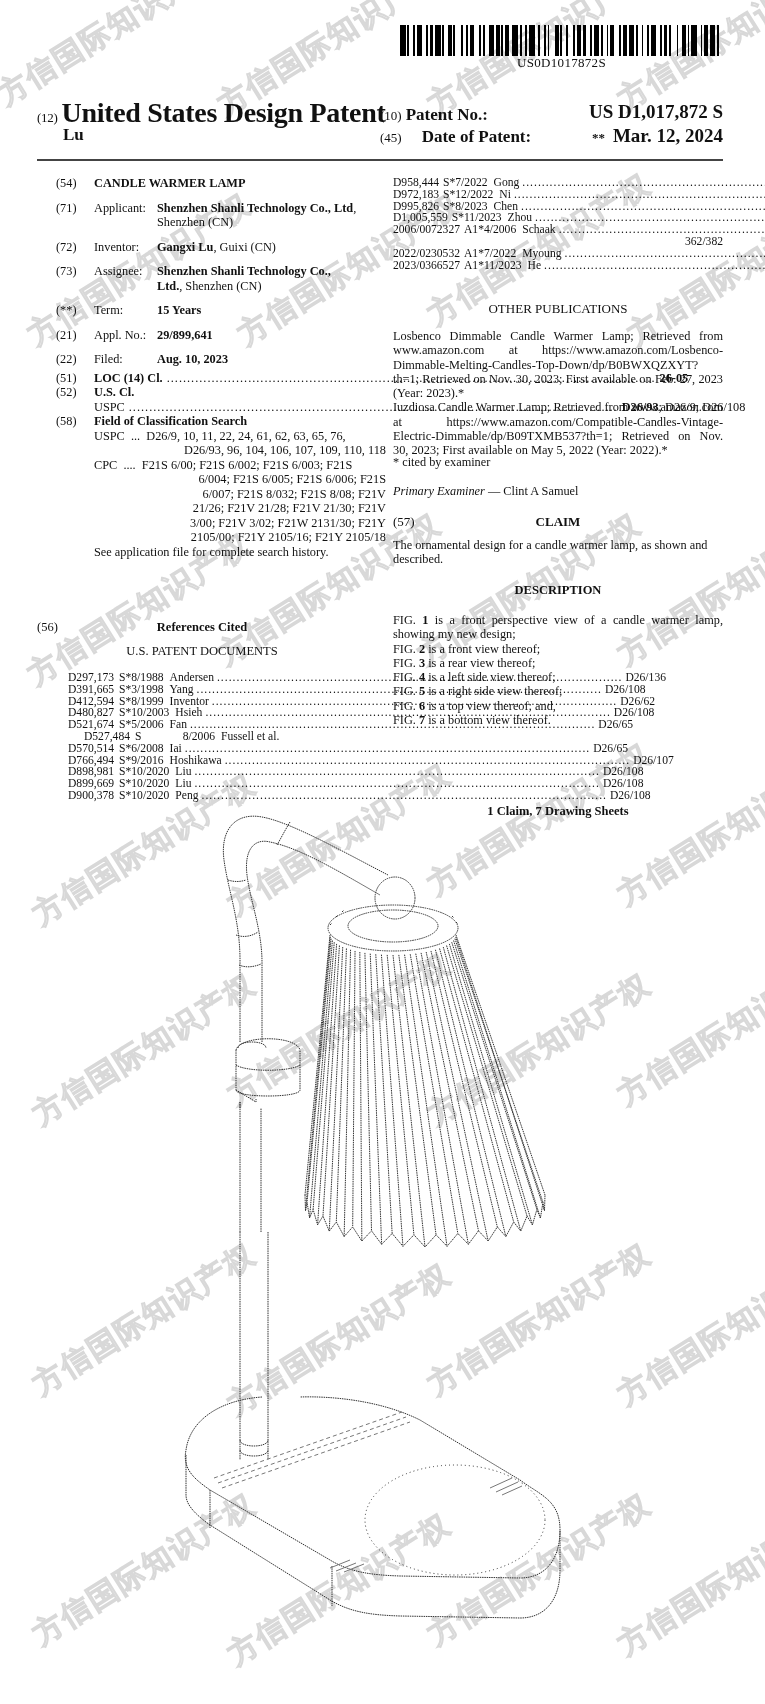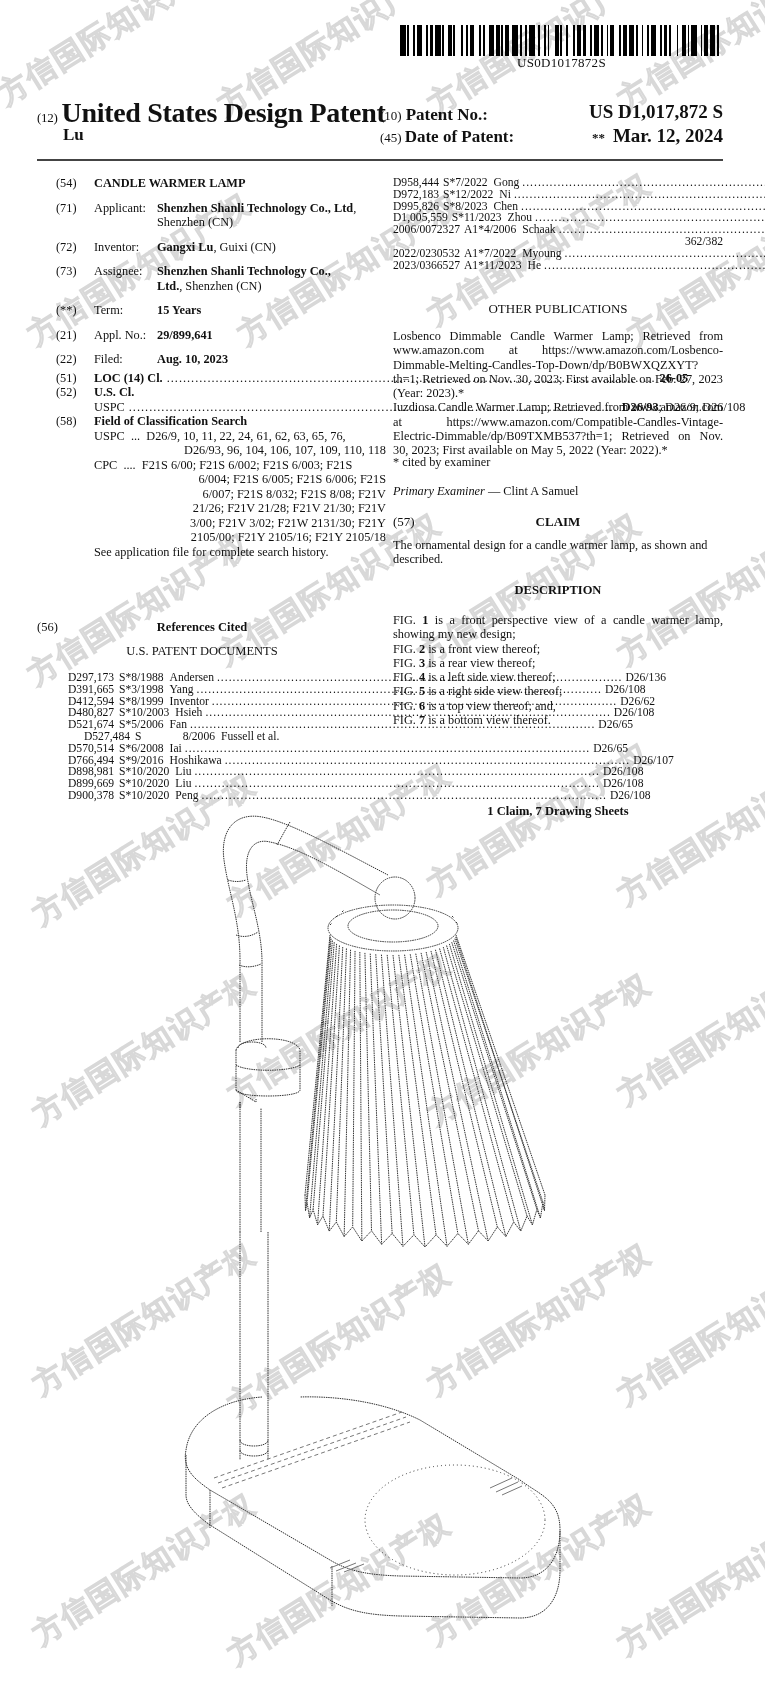--- a/index.html
+++ b/index.html
@@ -231,21 +231,21 @@
       <span style="width: 3.69143px; background: transparent;"></span>
     </div>
   <div class="abs barcode-text">US0D1017872S</div>
 
   <div class="abs title-big"><span class="hdr-num">(12)</span><span>United States Design Patent</span></div>
   <div class="abs inventor-short">Lu</div>
 
   <div class="abs pn-label"><span class="hdr-num" style="font-weight:normal;margin-right:4px">(10)</span><span>Patent No.:</span></div>
   <div class="abs pn-value">US D1,017,872 S</div>
 
-  <div class="abs dp-label"><span class="hdr-num" style="font-weight:normal;margin-right:3px">(45)</span><span>Date of Patent:</span></div>
+  <div class="abs dp-label"><span class="hdr-num" style="font-weight:normal;margin-right:20px">(45)</span><span>Date of Patent:</span></div>
   <div class="abs dp-value"><span class="dp-stars">**</span><span>Mar. 12, 2024</span></div>
 
   <div class="abs rule"></div>
 
   <div class="abs lcol">
     <div class="field">
       <span class="num">(54)</span>
       <span class="val b">CANDLE WARMER LAMP</span>
     </div>
     <div class="field">

